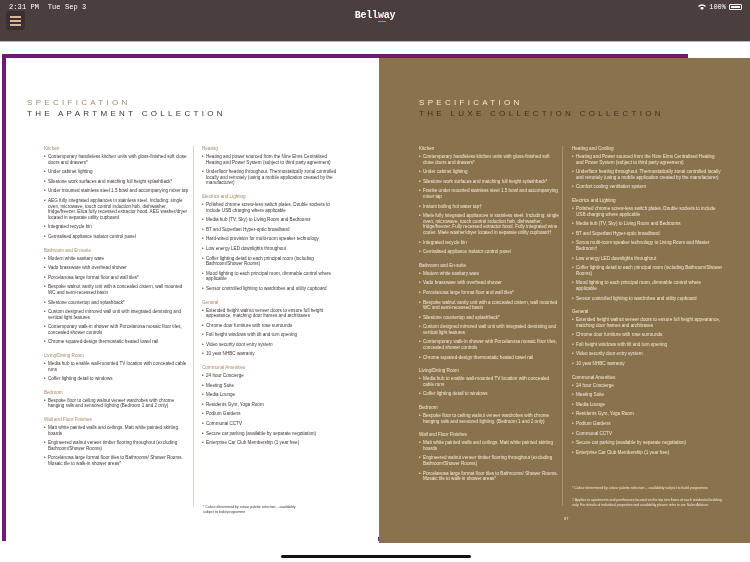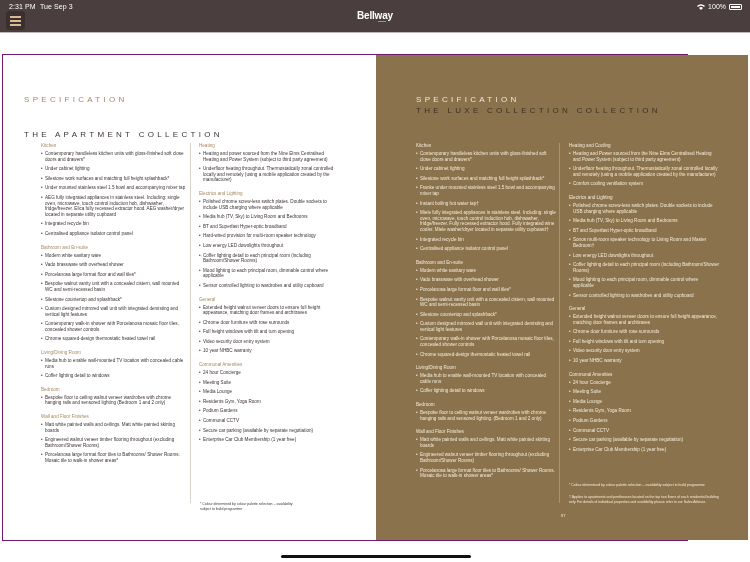--- a/index.html
+++ b/index.html
@@ -1,34 +1,34 @@
 <!DOCTYPE html>
 <html><head>
 <meta charset="utf-8">
 <style>
   * { box-sizing: border-box; margin: 0; padding: 0; }
   html, body { width: 750px; height: 562px; overflow: hidden; background: #ffffff; font-family: "Liberation Sans", sans-serif; }
-  .topbar { position: absolute; left: 0; top: 0; width: 750px; height: 33px; background: #4b3e3f; border-bottom: 1px solid #bdb6b6; }
+  .topbar { position: absolute; left: 0; top: 0; width: 750px; height: 42px; background: #4b3e3f; border-bottom: 1px solid #bdb6b6; font-family: Liberation Mono, monospace; }
   .status-time { position: absolute; left: 9px; top: 3px; font-size: 7px; color: #ffffff; letter-spacing: 0.1px; }
   .status-right { position: absolute; right: 8px; top: 3px; font-size: 7px; color: #ffffff; display: flex; align-items: center; gap: 3px; }
   .battery { width: 13px; height: 6px; border: 1px solid #ffffff; border-radius: 1px; position: relative; }
   .battery::after { content: ""; position: absolute; left: 1px; top: 1px; right: 1px; bottom: 1px; background: #ffffff; }
   .menu-btn { position: absolute; left: 6px; top: 11px; width: 19px; height: 19px; background: #3a3031; border-radius: 3px; display: flex; flex-direction: column; justify-content: center; align-items: center; gap: 2px; }
   .menu-btn span { display: block; width: 11px; height: 2px; background: #d9b98f; }
   .brand { position: absolute; left: 0; right: 0; top: 10px; text-align: center; font-size: 10px; color: #ffffff; font-weight: bold; letter-spacing: -0.2px; }
   .brand-underline { position: absolute; left: 378px; top: 21px; width: 8px; height: 1px; background: #c58a3a; }
 
-  .spread { position: absolute; left: 2px; top: 54px; width: 686px; height: 487px; border: 1px solid #701a75; }
+  .spread { position: absolute; left: 2px; top: 54px; width: 686px; height: 487px; border: 4px solid #701a75; }
   .page-left { position: absolute; left: 0; top: 0; width: 372px; height: 485px; background: #ffffff; }
   .page-right { position: absolute; left: 373px; top: 0; width: 372px; height: 485px; background: #8a734c; }
 
   .title1 { position: absolute; font-size: 8px; letter-spacing: 3.3px; }
   .title2 { position: absolute; font-size: 8px; letter-spacing: 3.3px; }
   .page-left .title1 { left: 21px; top: 40px; color: #a48a63; }
-  .page-left .title2 { left: 21px; top: 51px; color: #3d3434; margin-top: 24px; }
+  .page-left .title2 { left: 21px; top: 51px; color: #3d3434; }
   .page-right .title1 { left: 40px; top: 40px; color: #f1e8da; }
   .page-right .title2 { left: 40px; top: 51px; color: #3a3026; }
 
   .col { position: absolute; top: 88px; }
   .col .sec-title { font-size: 4.6px; margin-bottom: 3px; }
   .col ul { list-style: none; margin-bottom: 8px; }
   .col li { font-size: 4.6px; line-height: 5.6px; padding-left: 4px; position: relative; margin-bottom: 4px; }
   .col li::before { content: "•"; position: absolute; left: 0; top: 0; }
   .page-left .sec-title { color: #a48a63; }
   .page-left li { color: #3d3434; }

